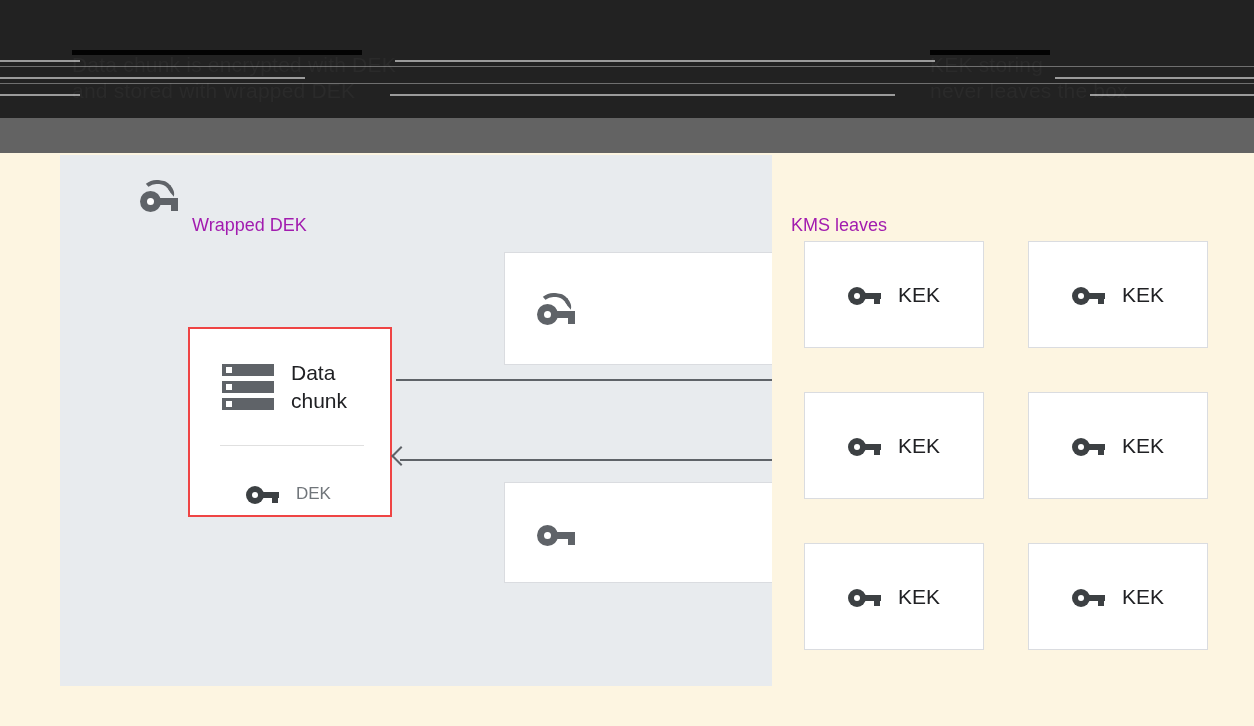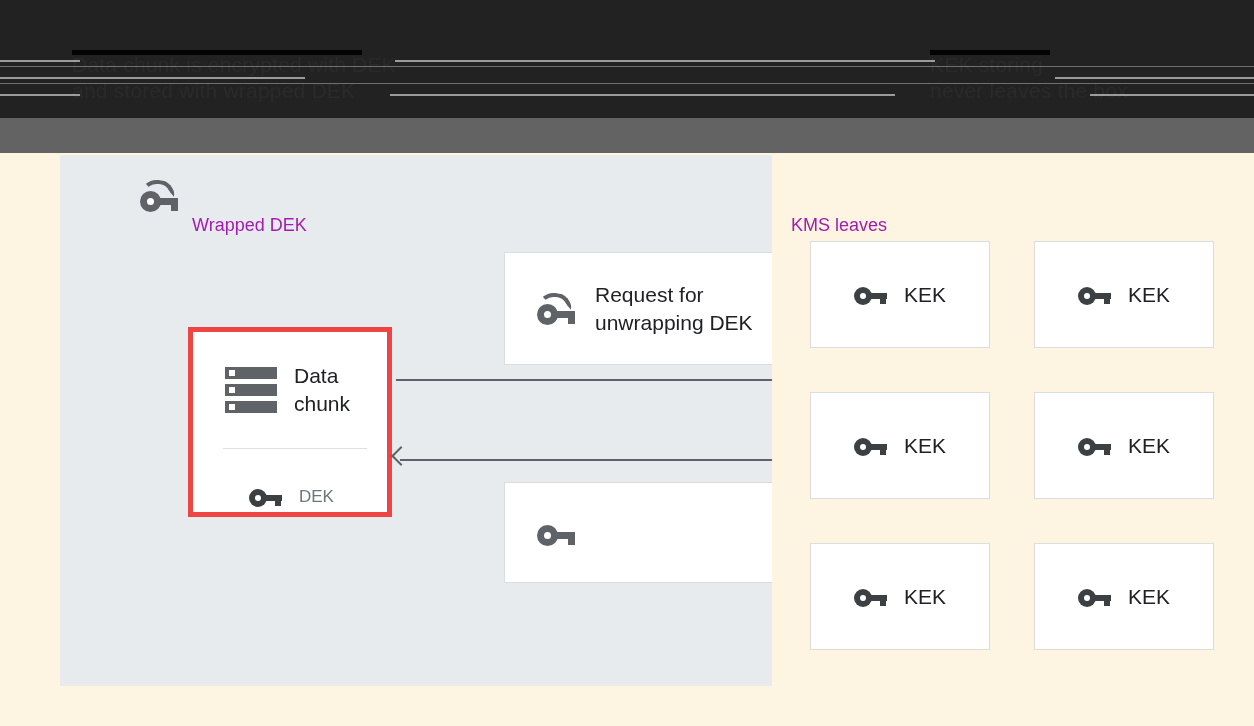--- a/index.html
+++ b/index.html
@@ -152,21 +152,21 @@
   .icon-key.small .bow-hole { left: 6px; top: 9px; width: 6px; height: 6px; }
   .icon-key.small .shaft { left: 14px; top: 9px; width: 19px; height: 6px; }
   .icon-key.small .tooth { left: 26px; top: 9px; width: 6px; height: 11px; }
 
   
   .card-datachunk {
     position: absolute;
     left: 128px; top: 172px;
     width: 204px; height: 190px;
     background: #ffffff;
-    border: 5px solid #ef4444;
+    border: 2px solid #ef4444;
     box-sizing: border-box;
   }
   .dc-top {
     display: flex;
     align-items: center;
     gap: 17px;
     padding: 30px 0 0 32px;
   }
   .icon-storage {
     width: 52px; height: 46px;
@@ -267,21 +267,21 @@
     width: 14px; height: 14px;
     border-left: 2px solid #5f6368;
     border-bottom: 2px solid #5f6368;
     transform: rotate(45deg);
     box-sizing: border-box;
   }
 
   
   .kek-grid {
     position: absolute;
-    left: 38px; top: 86px;
+    left: 32px; top: 86px;
     display: grid;
     grid-template-columns: 180px 180px;
     grid-template-rows: 107px 107px 107px;
     column-gap: 20px;
     row-gap: 40px;
     gap: 44px;
   }
   .card-kek {
     background: #ffffff;
     border: 1px solid #dadce0;
@@ -366,22 +366,20 @@
 
       <div class="strip-clip strip-request"></div>
       <div class="card-msg card-request">
         <span class="icon-key wrapped">
           <span class="wrap-arc"></span>
           <span class="bow"></span>
           <span class="bow-hole"></span>
           <span class="shaft"></span>
           <span class="tooth"></span>
         </span>
-        <span class="msg-text">Request for
-unwrapping DEK</span>
       </div>
 
       <div class="strip-clip strip-return"></div>
       <div class="card-msg card-return">
         <span class="icon-key">
           <span class="bow"></span>
           <span class="bow-hole"></span>
           <span class="shaft"></span>
           <span class="tooth"></span>
         </span>

